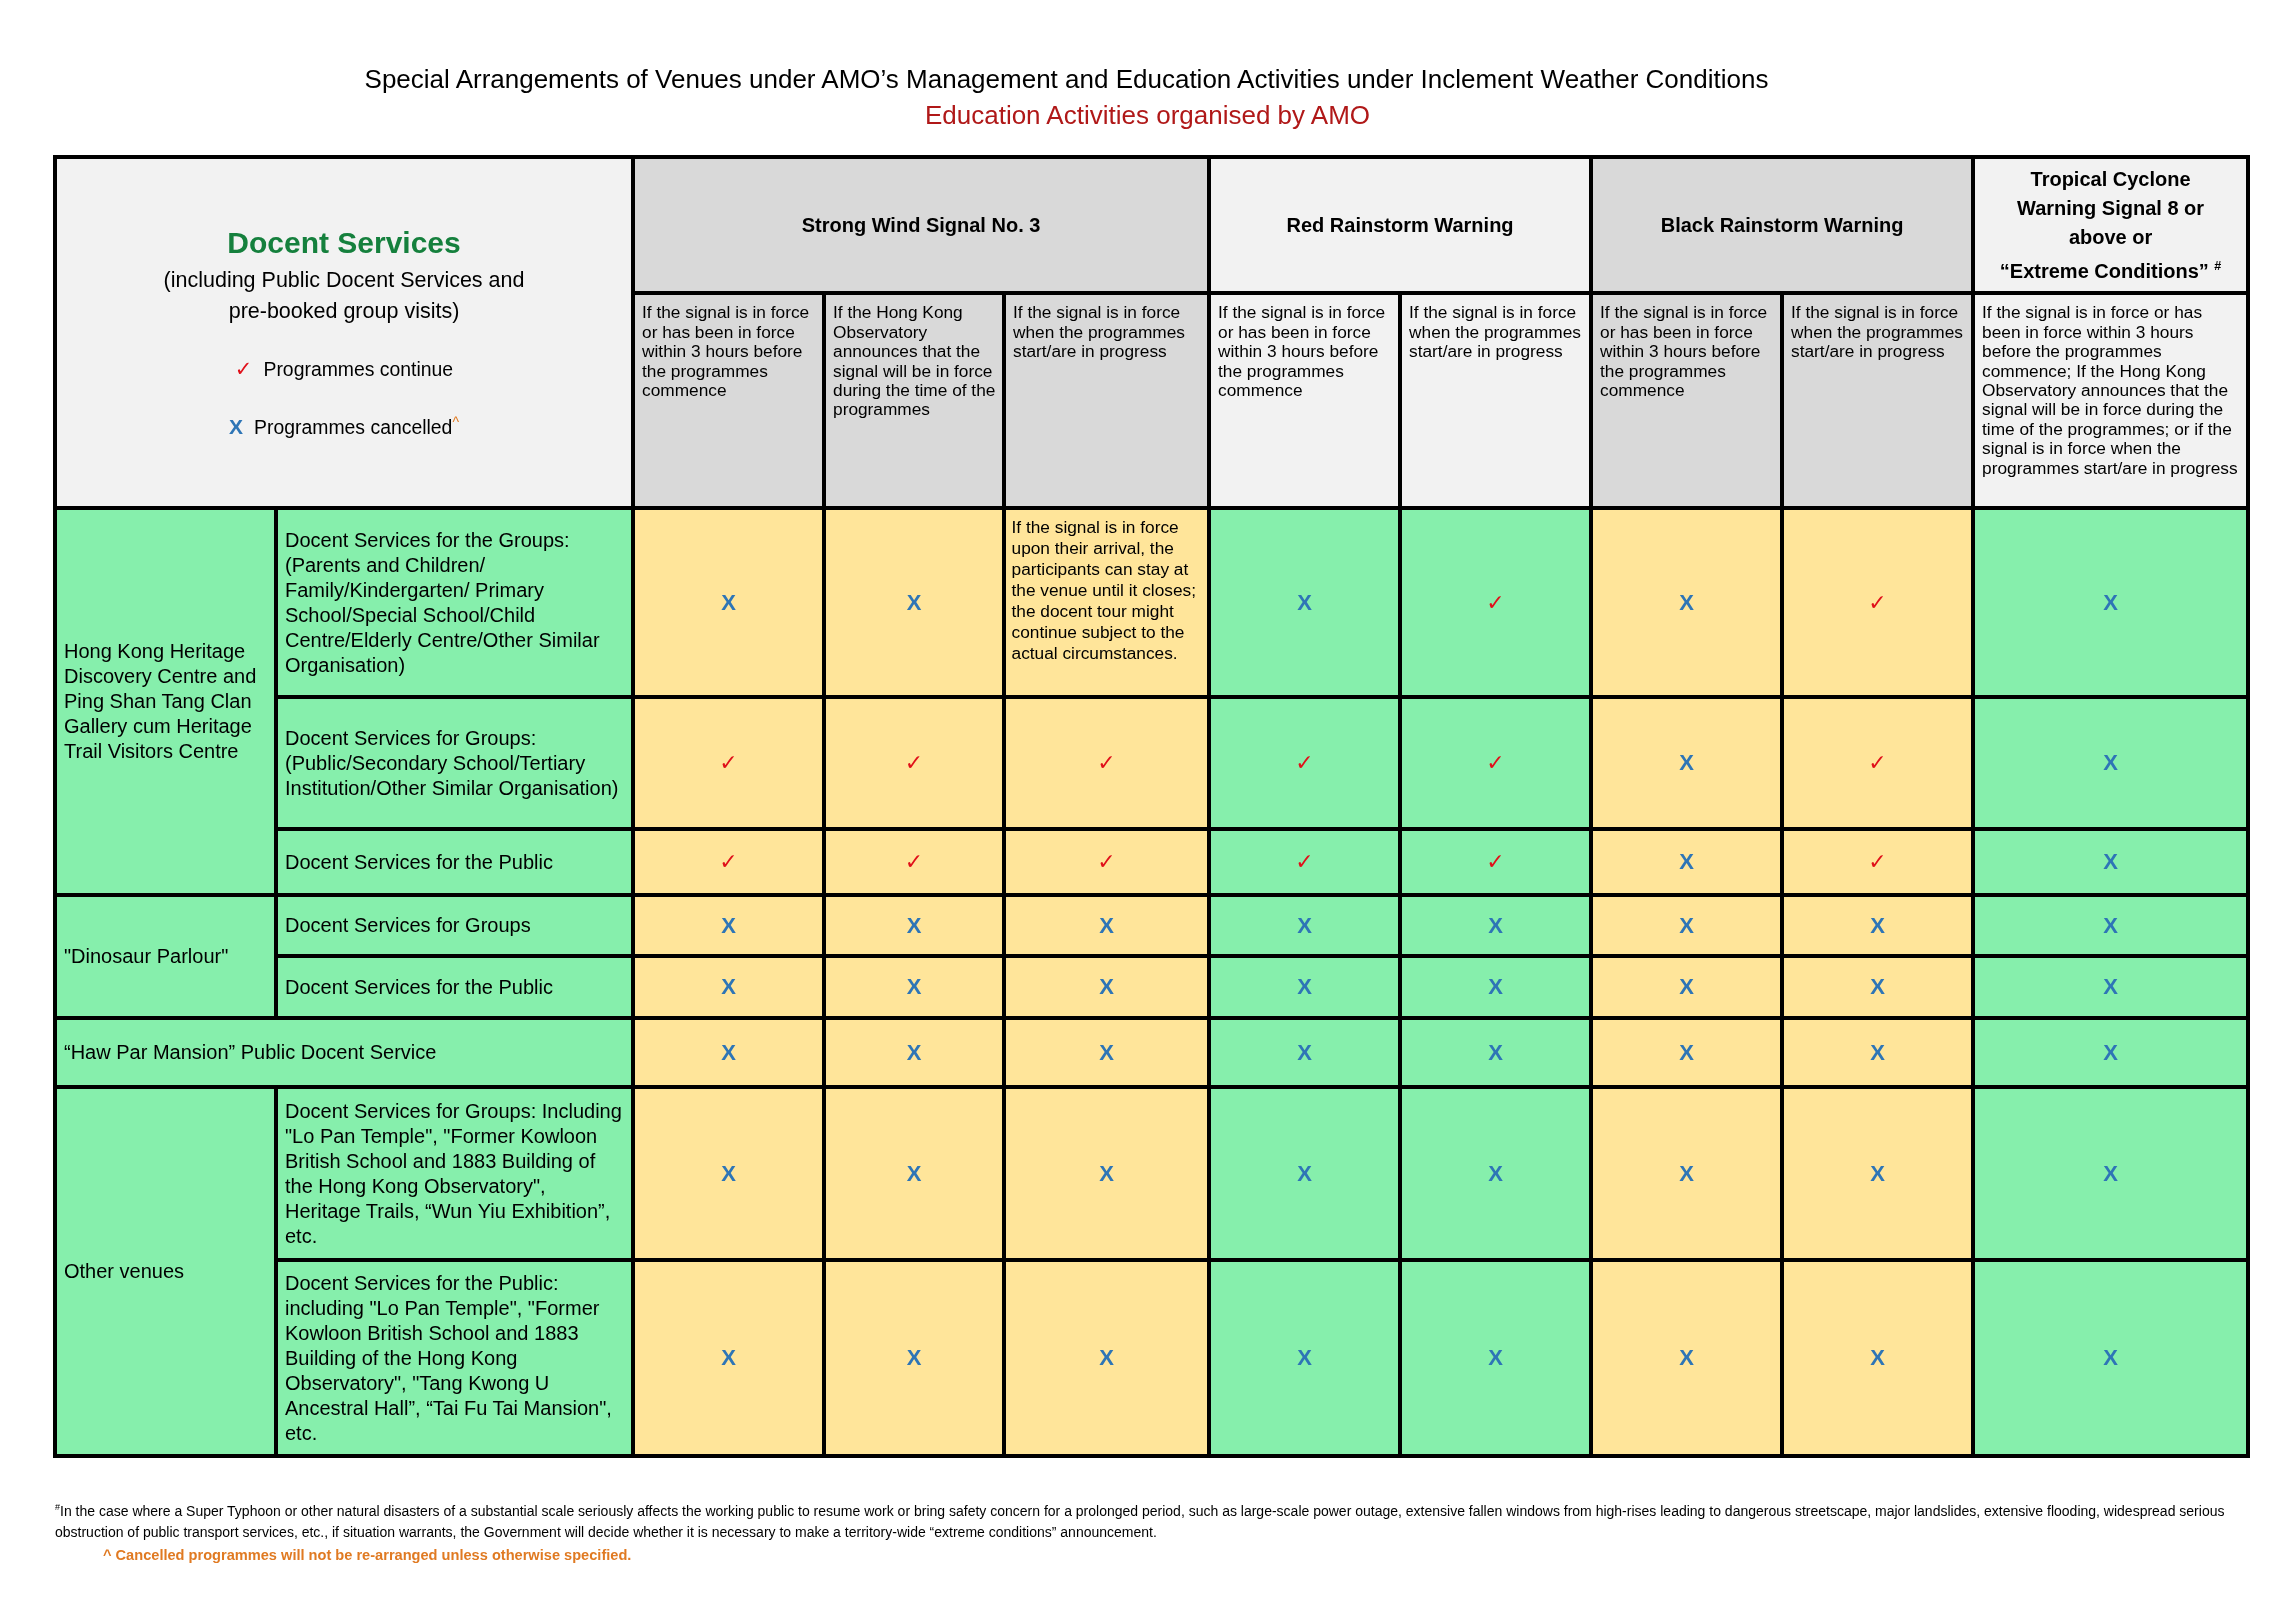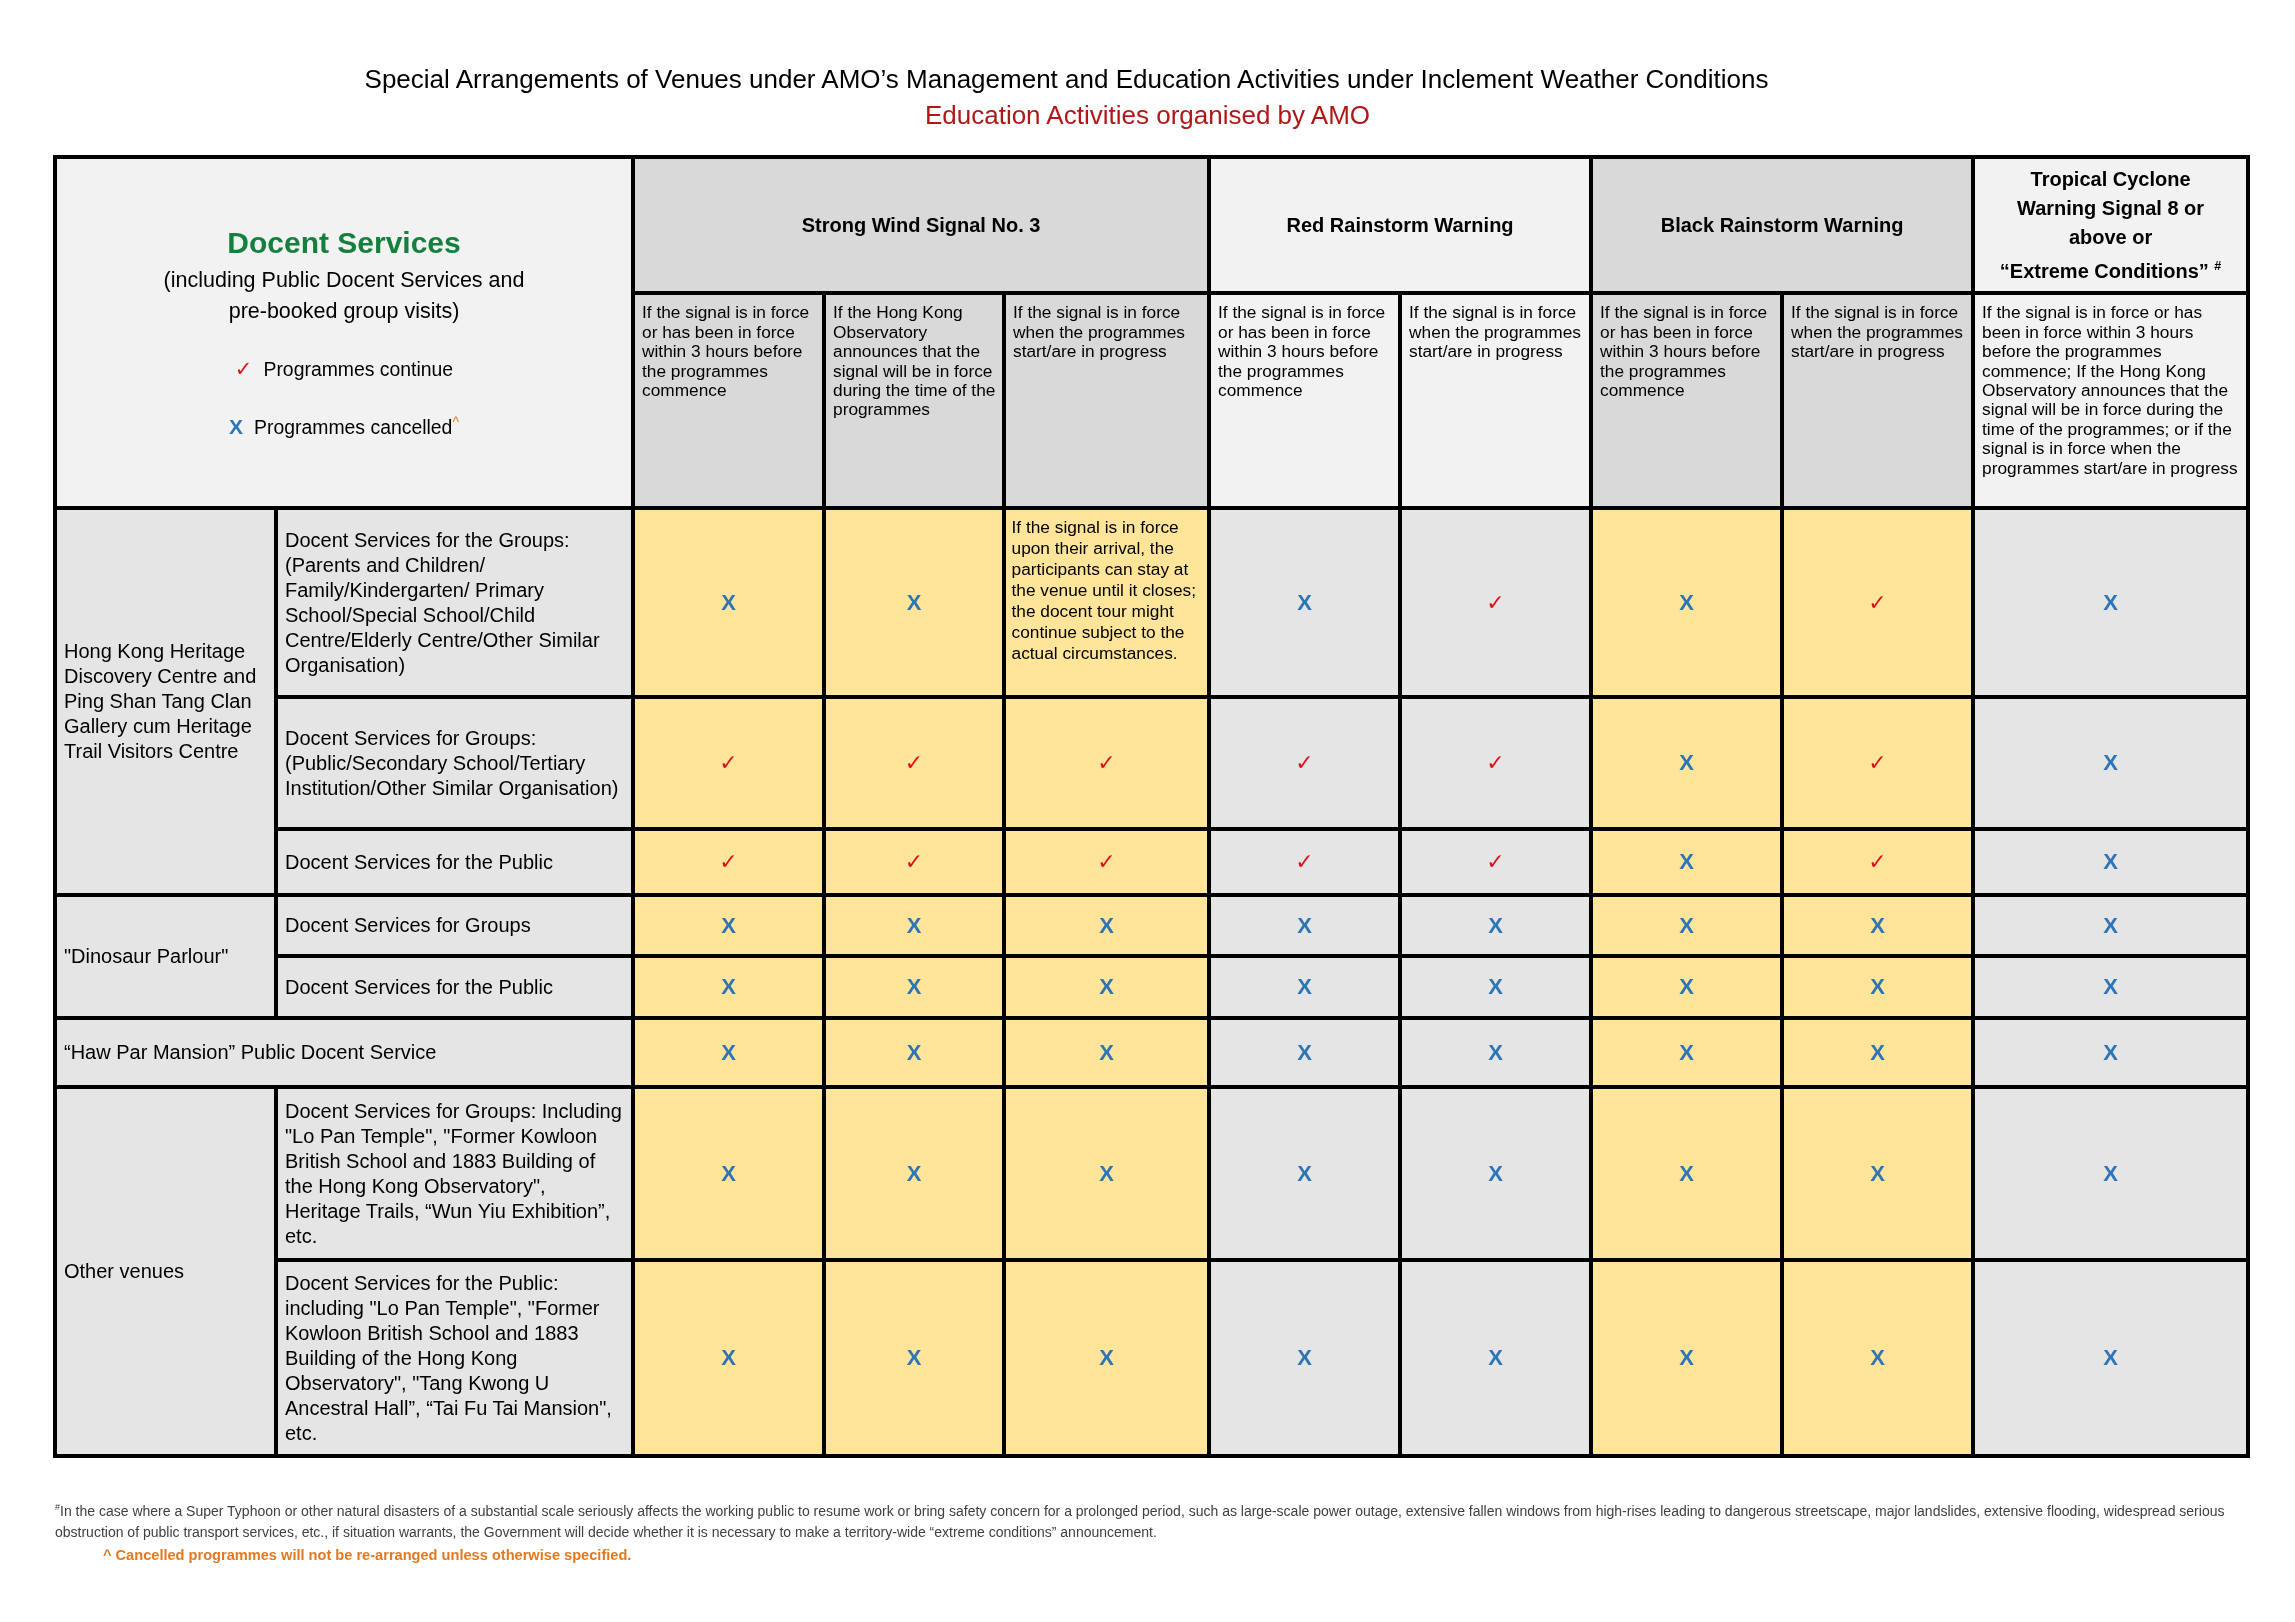--- a/index.html
+++ b/index.html
@@ -5,37 +5,37 @@
   html, body { margin: 0; padding: 0; background: #ffffff; }
   body { width: 2295px; height: 1623px; position: relative; font-family: "Liberation Sans", sans-serif; color: #000; overflow: hidden; }
   .title { position: absolute; left: 0; width: 2133px; text-align: center; top: 64px; font-size: 26px; color: #000; }
   .subtitle { position: absolute; left: 0; width: 2295px; text-align: center; top: 100px; font-size: 26px; color: #b01818; }
   table.grid { position: absolute; left: 53px; top: 155px; border-collapse: collapse; table-layout: fixed; width: 2192px; }
   table.grid td, table.grid th { border: 4.2px solid #000; padding: 0; vertical-align: middle; }
   table.grid td.thin-l { border-left-width: 2.8px; }
   .hdr-gray { background: #d9d9d9; }
   .hdr-light { background: #f2f2f2; }
   .body-dark { background: #ffe59a; }
-  .body-light { background: #e5e5e5; }
+  .body-light { background: #86efac; }
   .legend-cell { text-align: center; }
   .ds-title { font-weight: bold; font-size: 30px; color: #15803d; margin-bottom: 5.5px; }
   .ds-sub { font-size: 21.5px; color: #000000; line-height: 30.5px; }
   .legend { margin-top: 30.5px; font-size: 19.4px; display: flex; justify-content: center; gap: 33px; flex-direction: column; }
   .legend .mark-tick { color: #e0101a; margin-right: 11px; font-size: 21px; }
   .legend .mark-x { color: #2e75b6; font-weight: bold; margin-right: 11px; font-size: 21px; }
   .legend sup { color: #e07a22; font-size: 14px; }
   .grp-head { text-align: center; font-weight: bold; font-size: 20px; line-height: 29px; }
   .grp-head sup { font-size: 12.5px; }
   .sub-head { vertical-align: top !important; font-size: 17.3px; line-height: 19.4px; padding: 8.3px 5.5px 0 7px !important; text-align: left; }
   .row-label { font-size: 20px; line-height: 25px; padding: 0 7px !important; text-align: left; }
   .cell { text-align: center; font-size: 22px; }
   .cell .x { color: #2e75b6; font-weight: bold; }
   .cell .tick { color: #e0101a; }
   .cell-note { font-size: 17.3px; line-height: 21px; text-align: left; padding: 7px 5.5px !important; vertical-align: top !important; }
-  .footnote { position: absolute; left: 55px; width: 2185px; top: 1497px; font-size: 14px; line-height: 21px; color: #404040; }
+  .footnote { position: absolute; left: 55px; width: 2185px; top: 1497px; font-size: 14px; line-height: 21px; color: #000000; }
   .footnote sup { font-size: 9px; }
   .caret-note { position: absolute; left: 55px; top: 1547px; font-size: 14.6px; font-weight: bold; color: #e07a22; margin-left: 48px; }
 </style>
 </head>
 <body>
 
 <div class="title">Special Arrangements of Venues under AMO’s Management and Education Activities under Inclement Weather Conditions</div>
 <div class="subtitle">Education Activities organised by AMO</div>
 
 <table class="grid">

